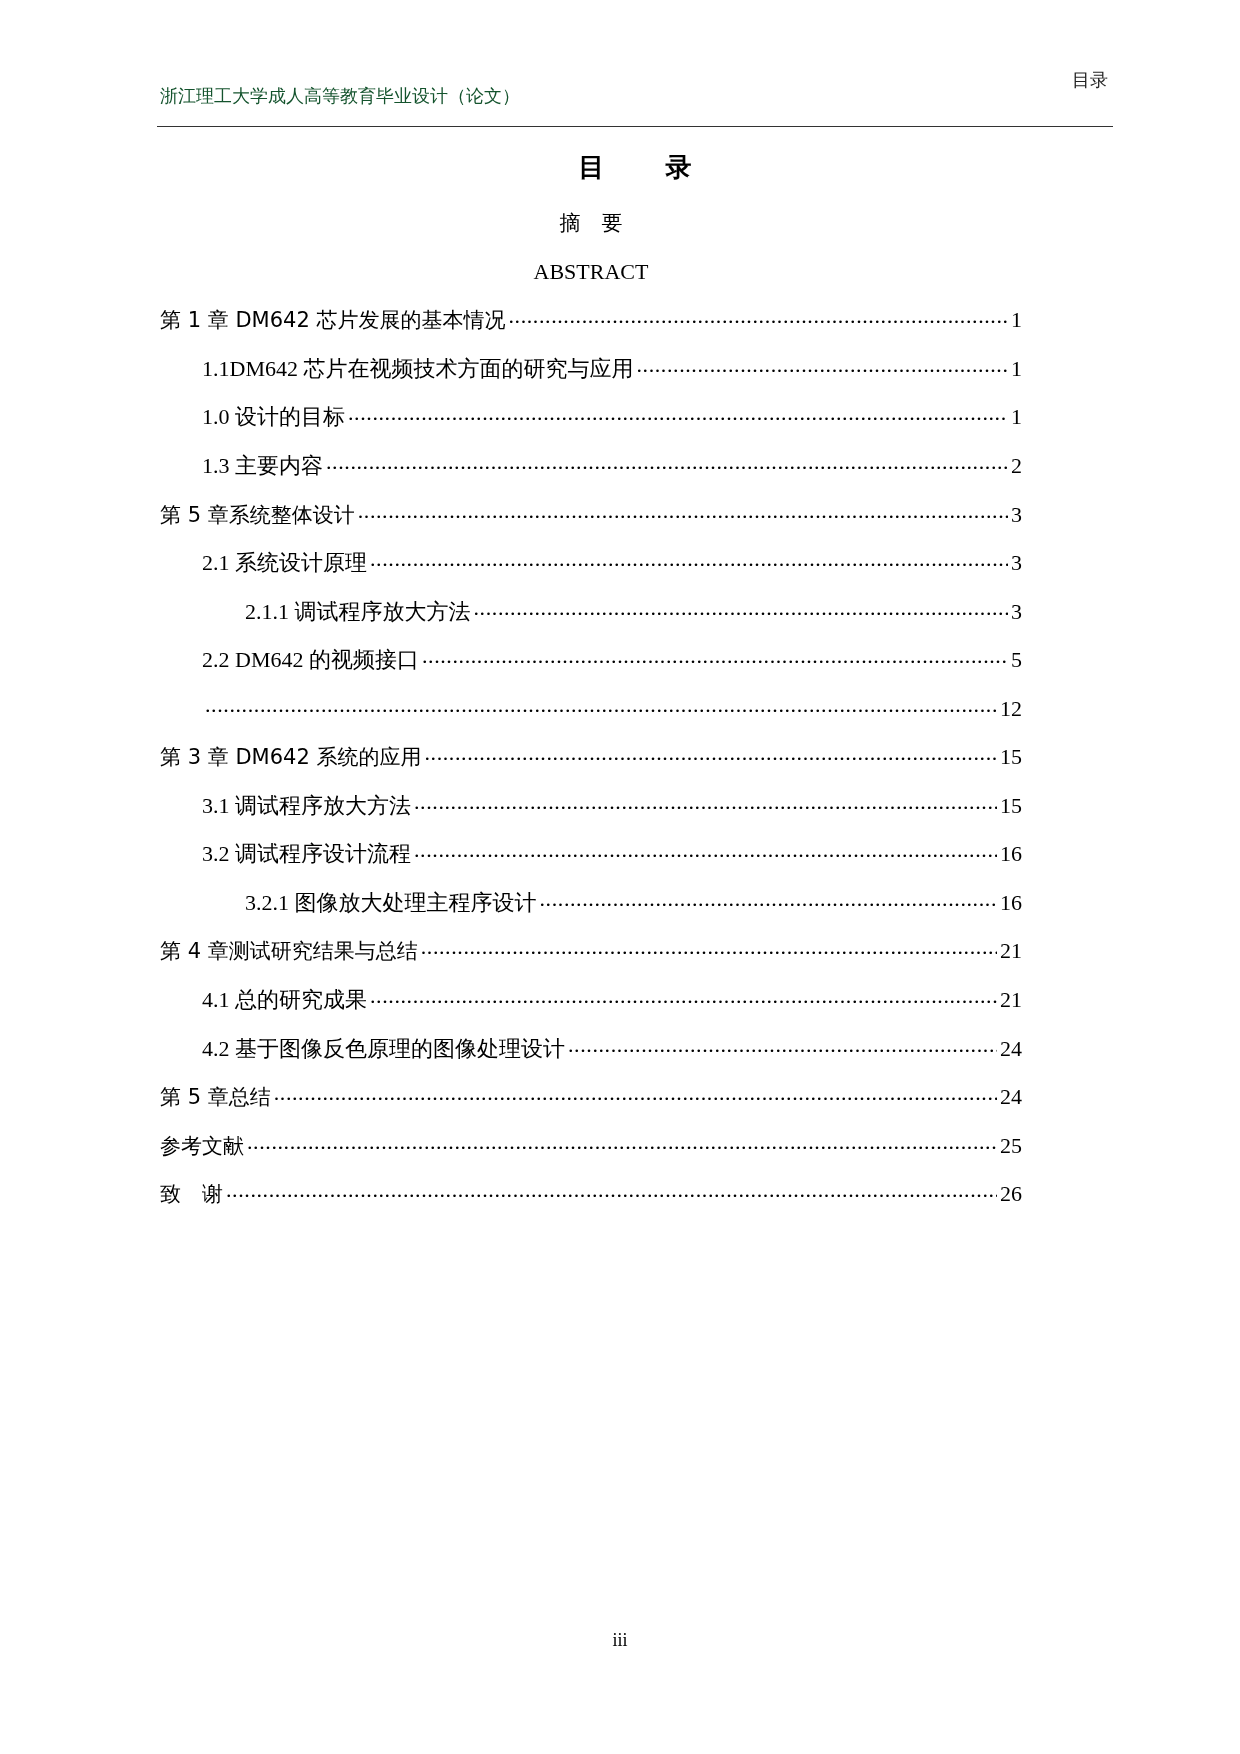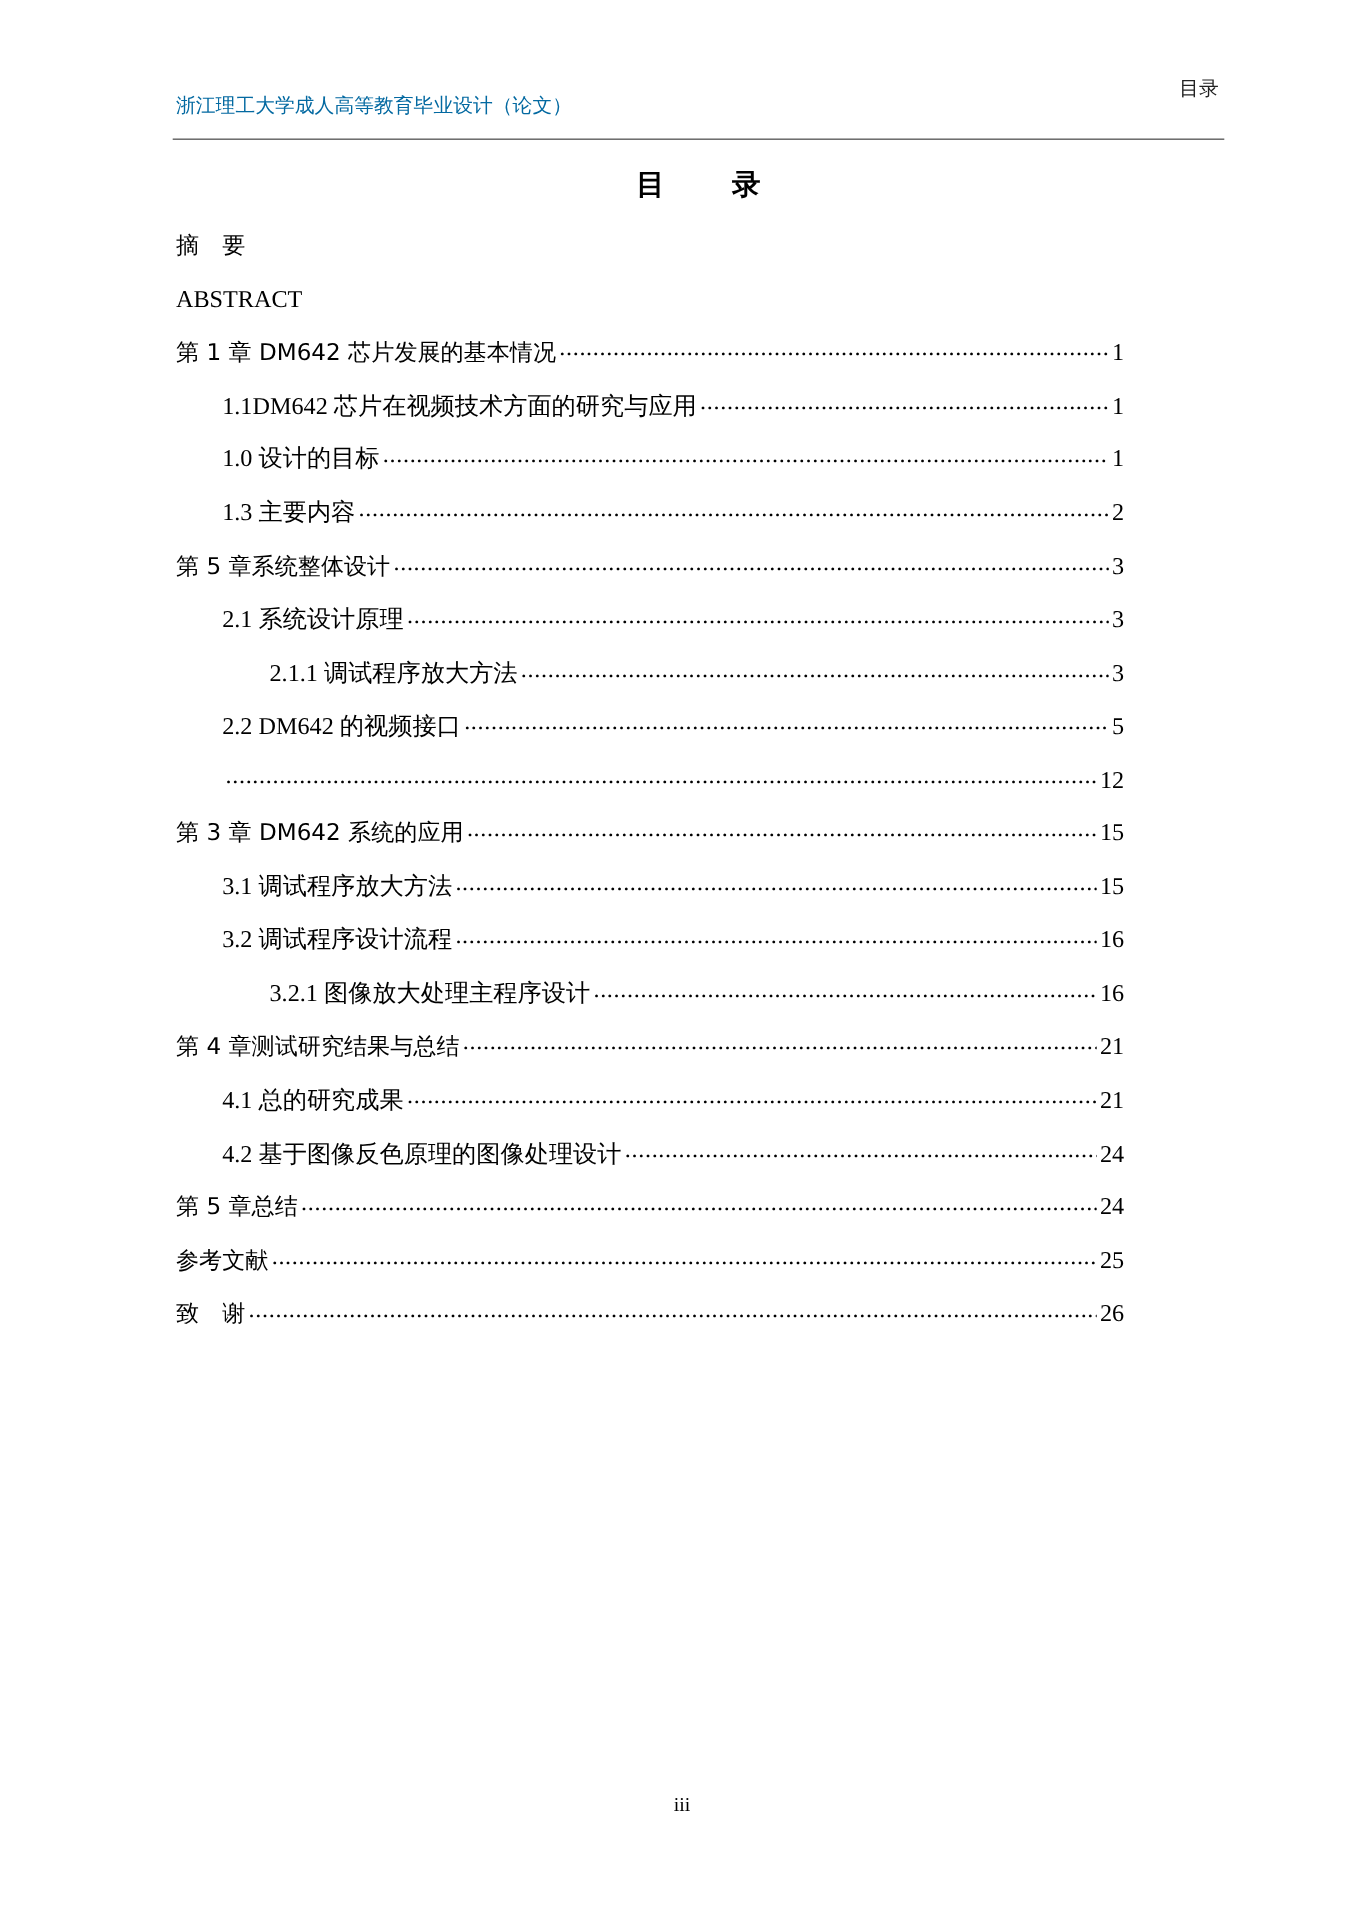--- a/index.html
+++ b/index.html
@@ -1,29 +1,29 @@
 <!DOCTYPE html>
 <html><head>
 <meta charset="utf-8">
 <style>
   html, body { margin: 0; padding: 0; background: #ffffff; }
   body { width: 1240px; height: 1754px; position: relative; overflow: hidden;
          font-family: "Liberation Serif", "DejaVu Serif", serif; color: #000; }
-  .header-left { position: absolute; left: 160px; top: 84px; font-size: 18px; color: #0369a1;
+  .header-left { position: absolute; left: 160px; top: 84px; font-size: 18px; color: #14532d;
                  font-family: "DejaVu Sans", sans-serif; letter-spacing: 0px; }
   .header-right { position: absolute; right: 132px; top: 68px; font-size: 18px; color: #222;
                   font-family: "DejaVu Sans", sans-serif; }
   .header-rule { position: absolute; left: 157px; width: 956px; top: 126px; height: 0;
                  border-top: 1.5px solid #333; }
   .title { position: absolute; left: 0; right: 0; top: 150px; text-align: center;
            font-size: 26px; font-weight: bold; font-family: "DejaVu Sans", sans-serif;
            letter-spacing: 26px; padding-left: 26px; margin-left: 30px; }
   .toc { position: absolute; left: 160px; top: 199px; width: 862px; }
   .row { position: relative; height: 48.55px; display: flex; align-items: center;
-         font-size: 22px; white-space: nowrap; }
+         font-size: 22px; white-space: nowrap; justify-content: center; }
   .row.l0 { padding-left: 0; }
   .row.l1 { padding-left: 42px; }
   .row.l2 { padding-left: 85px; }
   .row .label { flex: 0 0 auto; }
   .row.chapter .label { font-family: "DejaVu Sans", sans-serif; font-size: 21px; }
   .row.plain .label { font-family: "DejaVu Sans", sans-serif; font-size: 21px; }
   .row.plain.en .label { font-family: "Liberation Serif", serif; font-size: 22px; }
   .row.sub .label { font-family: "Liberation Serif", "DejaVu Serif", serif; }
   .leader { flex: 1 1 auto; overflow: hidden; margin: 0 3px; height: 22px; position: relative; }
   .leader::after { content: "......................................................................................................................................................................................................................................................................................................"; position: absolute; left: 0; bottom: 2px;

